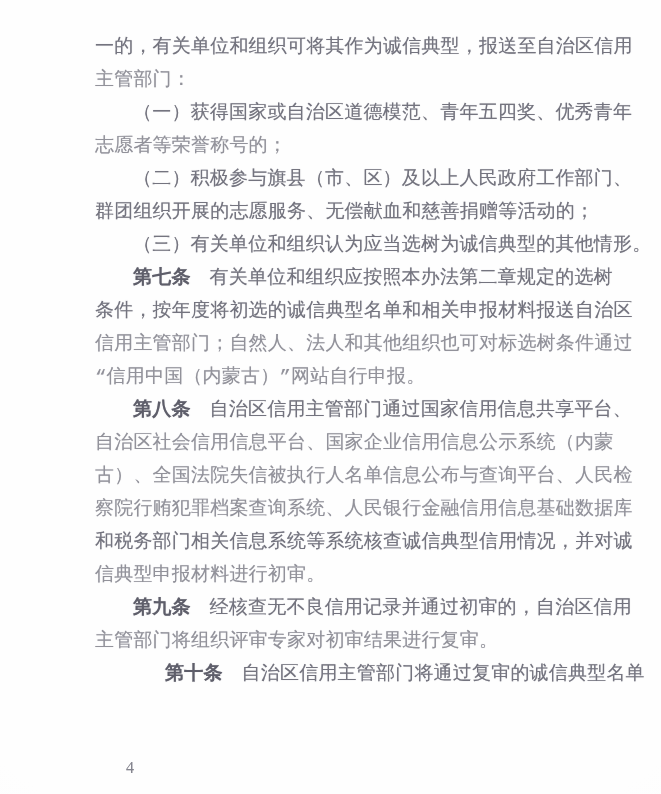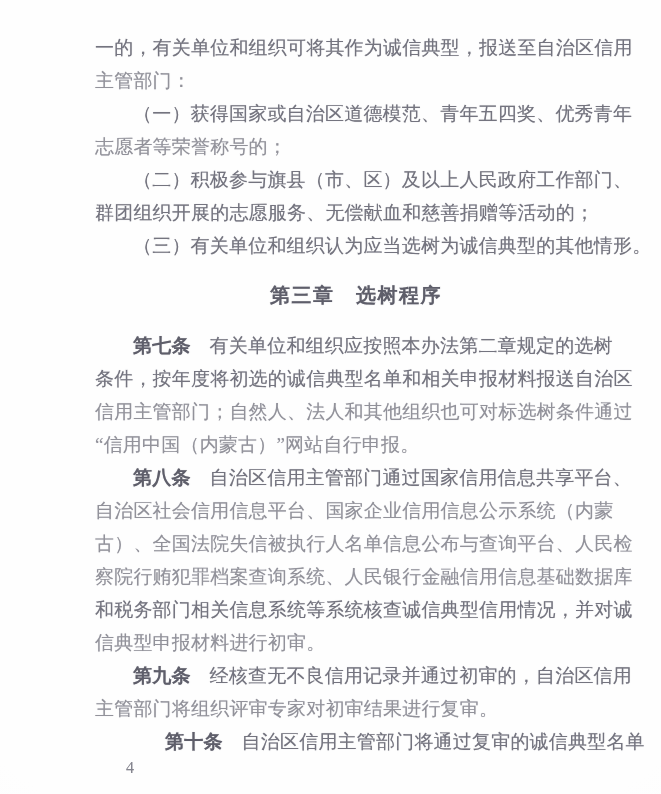--- a/index.html
+++ b/index.html
@@ -20,20 +20,21 @@
     left: 95px;
     top: 31px;
     width: 522px;
   }
   .line {
     font-size: 19px;
     line-height: 33px;
     letter-spacing: 0.2px;
     white-space: nowrap;
     text-shadow: 0 0 0.7px rgba(118, 118, 130, 0.55);
+    font-family: Liberation Mono, monospace;
   }
   .line.indent {
     text-indent: 2em;
   }
   .line.faded {
     opacity: 0.78;
   }
   .art-num {
     font-weight: bold;
     margin-right: 1em;
@@ -64,21 +65,20 @@
 
 <div class="page">
   <div class="text-block" style="color: rgb(116, 116, 127);">
       <div class="line">一的，有关单位和组织可将其作为诚信典型，报送至自治区信用</div>
       <div class="line faded">主管部门：</div>
       <div class="line indent">（一）获得国家或自治区道德模范、青年五四奖、优秀青年</div>
       <div class="line faded">志愿者等荣誉称号的；</div>
       <div class="line indent">（二）积极参与旗县（市、区）及以上人民政府工作部门、</div>
       <div class="line">群团组织开展的志愿服务、无偿献血和慈善捐赠等活动的；</div>
       <div class="line indent">（三）有关单位和组织认为应当选树为诚信典型的其他情形。</div>
-      <div class="heading" style="color: rgb(94, 94, 106);">第三章　选树程序</div>
       <div class="line indent"><span class="art-num" style="color: rgb(94, 94, 106);">第七条</span><span>有关单位和组织应按照本办法第二章规定的选树</span></div>
       <div class="line">条件，按年度将初选的诚信典型名单和相关申报材料报送自治区</div>
       <div class="line faded">信用主管部门；自然人、法人和其他组织也可对标选树条件通过</div>
       <div class="line faded">“信用中国（内蒙古）”网站自行申报。</div>
       <div class="line indent"><span class="art-num" style="color: rgb(94, 94, 106);">第八条</span><span>自治区信用主管部门通过国家信用信息共享平台、</span></div>
       <div class="line faded">自治区社会信用信息平台、国家企业信用信息公示系统（内蒙</div>
       <div class="line faded">古）、全国法院失信被执行人名单信息公布与查询平台、人民检</div>
       <div class="line faded">察院行贿犯罪档案查询系统、人民银行金融信用信息基础数据库</div>
       <div class="line">和税务部门相关信息系统等系统核查诚信典型信用情况，并对诚</div>
       <div class="line faded">信典型申报材料进行初审。</div>

